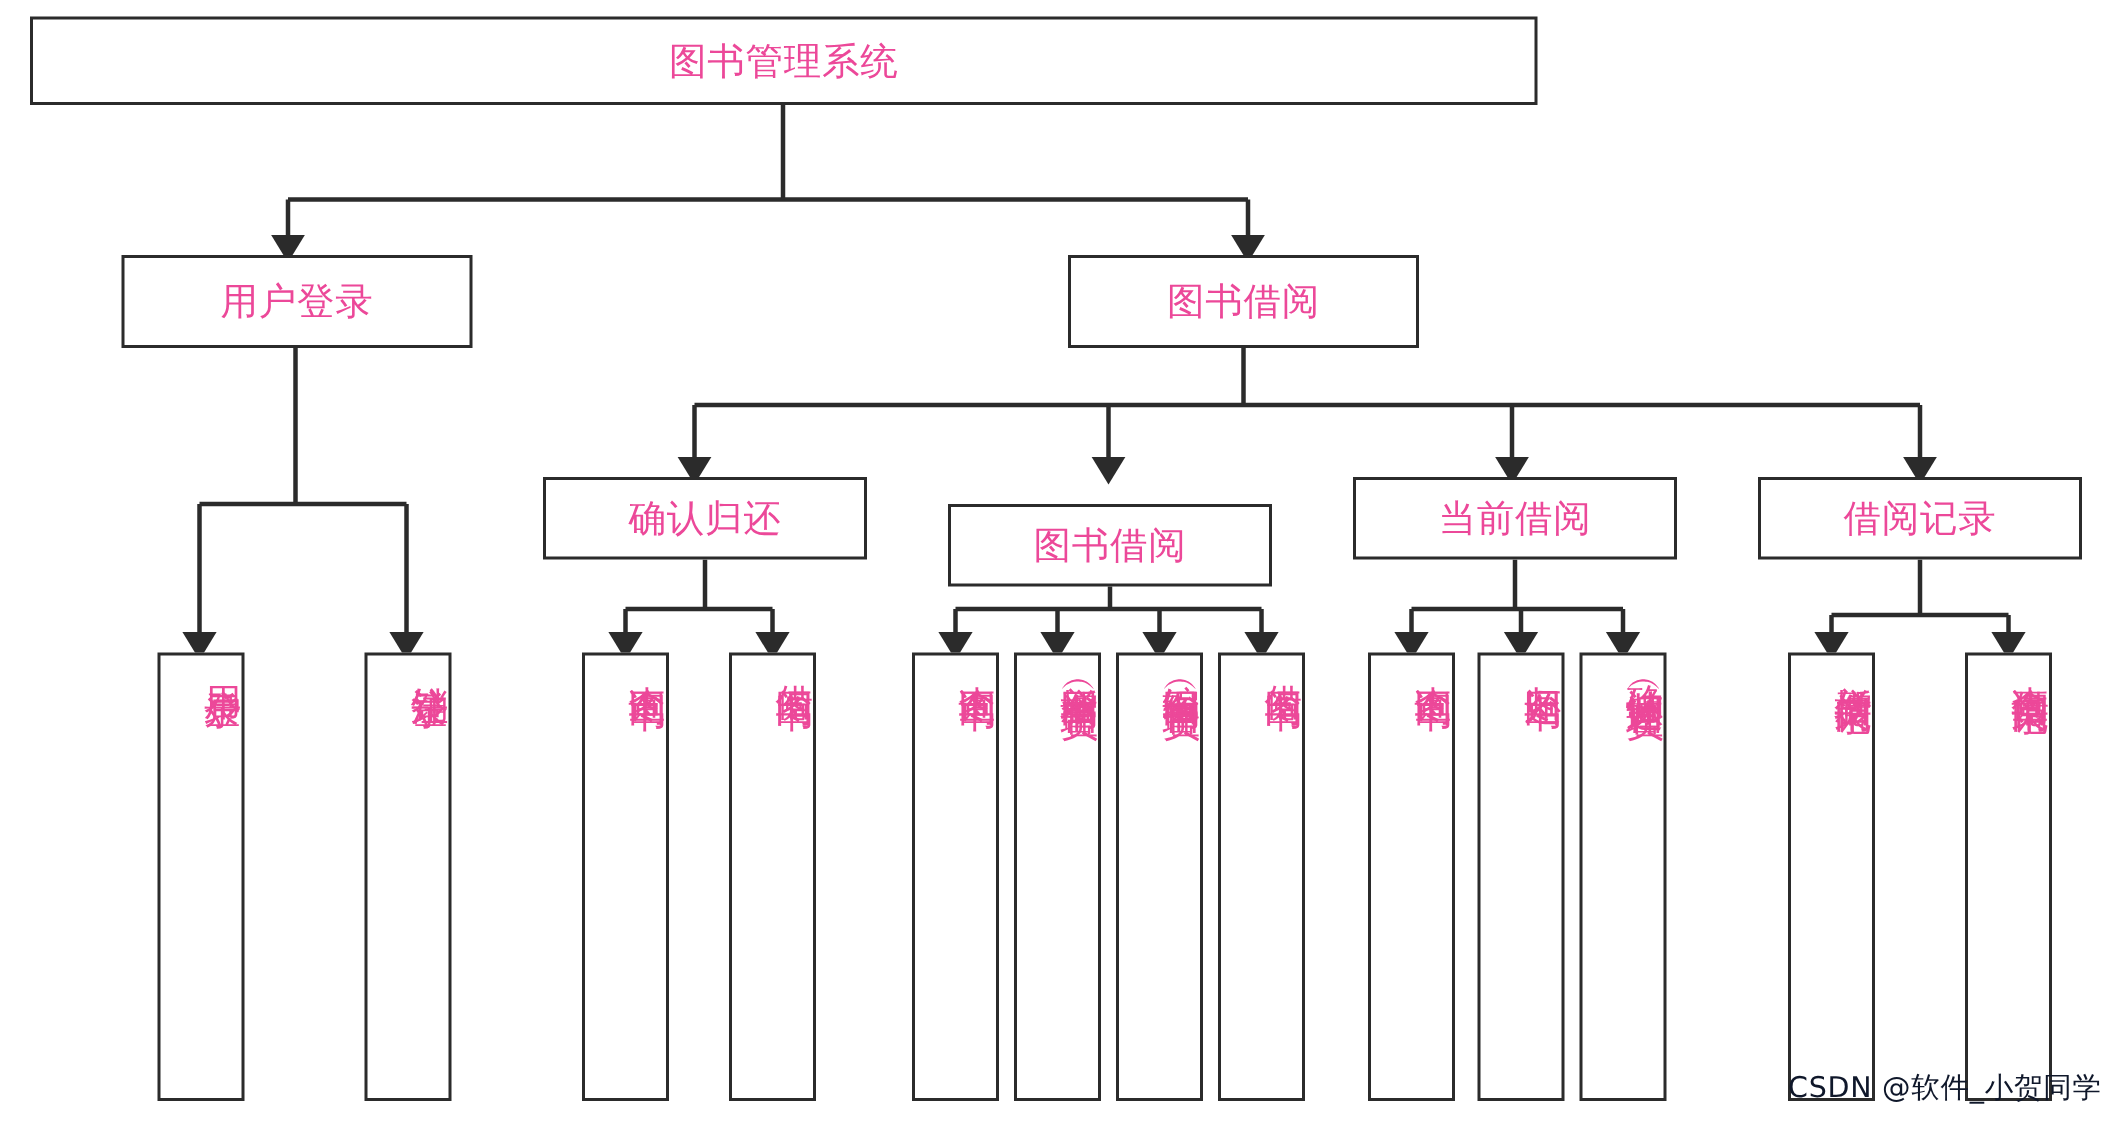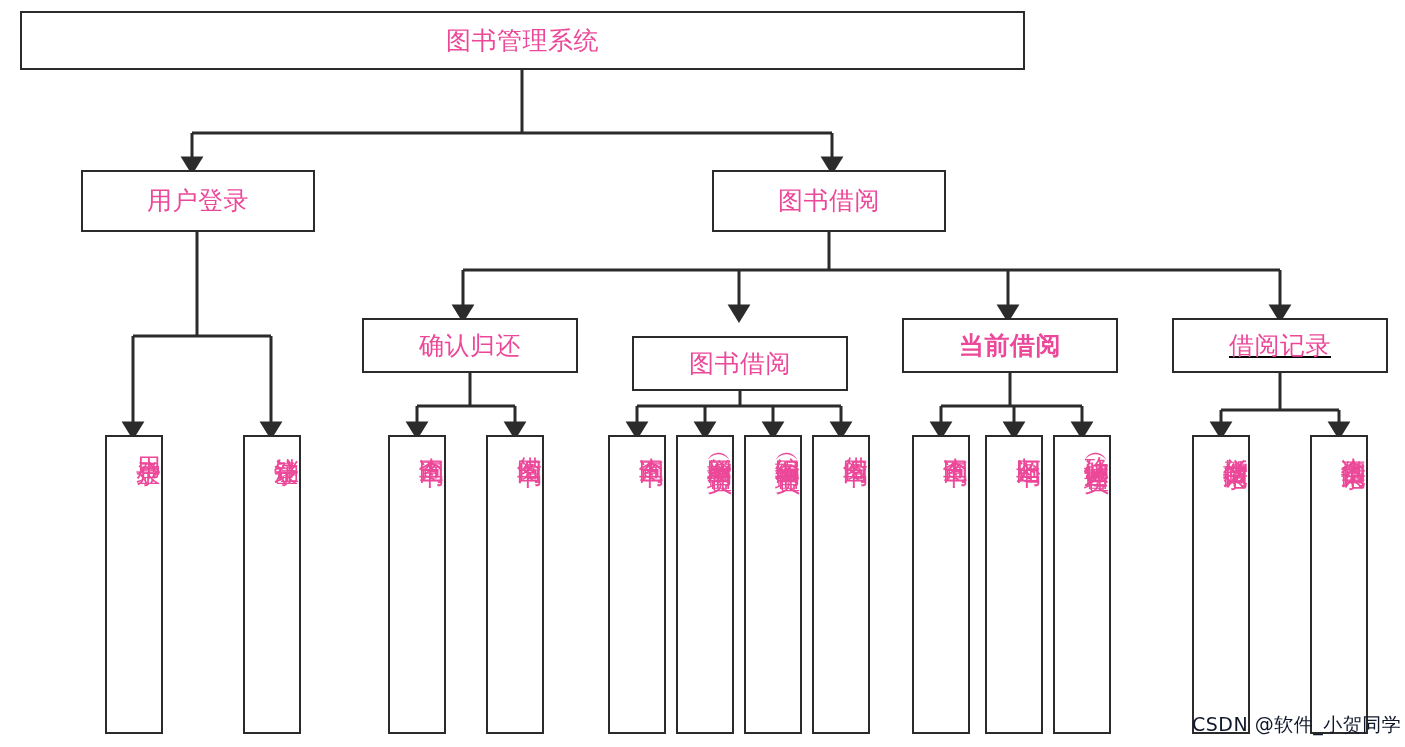--- a/index.html
+++ b/index.html
@@ -139,24 +139,24 @@
   <div class="node horizontal" style="left:712px; top:170px; width:234px; height:62px;">
     <span class="label">图书借阅</span>
   </div>
 
   <div class="node horizontal" style="left:362px; top:318px; width:216px; height:55px;">
     <span class="label">确认归还</span>
   </div>
   <div class="node horizontal" style="left:632px; top:336px; width:216px; height:55px;">
     <span class="label">图书借阅</span>
   </div>
-  <div class="node horizontal" style="left:902px; top:318px; width:216px; height:55px;font-weight:bold;">
+  <div class="node horizontal" style="left:902px; top:318px; width:216px; height:55px;">
     <span class="label">当前借阅</span>
   </div>
-  <div class="node horizontal" style="left:1172px; top:318px; width:216px; height:55px;text-decoration:underline;">
+  <div class="node horizontal" style="left:1172px; top:318px; width:216px; height:55px;">
     <span class="label">借阅记录</span>
   </div>
 
   <div class="node vertical" style="left:105px; top:435px; width:58px; height:299px;">
     <span class="label">用户登录</span>
   </div>
   <div class="node vertical" style="left:243px; top:435px; width:58px; height:299px;">
     <span class="label">注销登录</span>
   </div>
 

